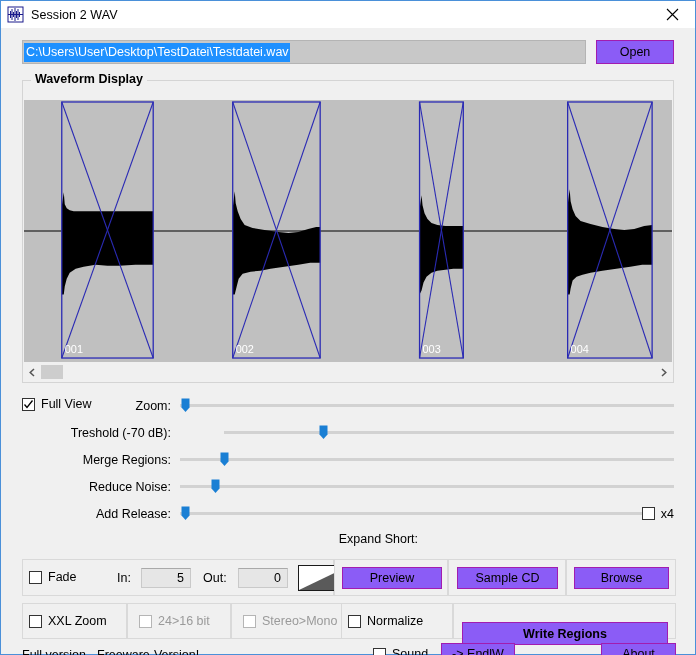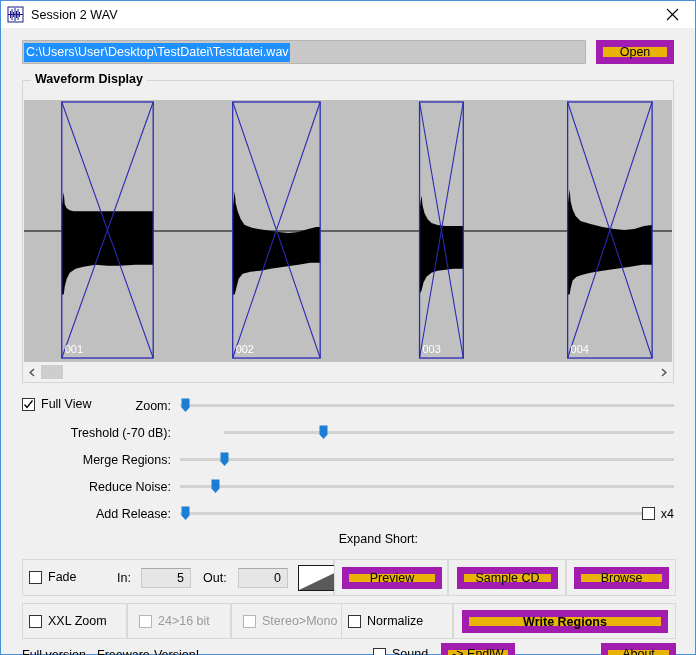--- a/index.html
+++ b/index.html
@@ -157,26 +157,26 @@
     position:absolute;right:21px;display:flex;align-items:center;padding-left:9px;
   }
   
   .panel{
     position:absolute;
     border:1px solid #d9d9d9;
     box-sizing:border-box;
     background:#f0f0f0;
   }
   .btn{
-    background:#eab308;border:7px solid #a21caf;
+    background:#8b5cf6;border:1px solid #a21caf;
     box-sizing:border-box;
     display:flex;align-items:center;justify-content:center;
     font-size:12.5px;cursor:default;white-space:nowrap;
   }
-  .btn.bold{font-weight:bold;}
+  .btn.bold{font-weight:bold;margin-top:12px;}
   .numfield{
     background:#e6e6e6;
     border:1px solid #c9c9c9;
     border-top-color:#a9a9a9;
     box-sizing:border-box;
     display:flex;align-items:center;justify-content:flex-end;
     padding-right:6px;font-size:12.5px;
   }
   .fadeicon{
     border:1px solid #1a1a1a;background:#fff;

